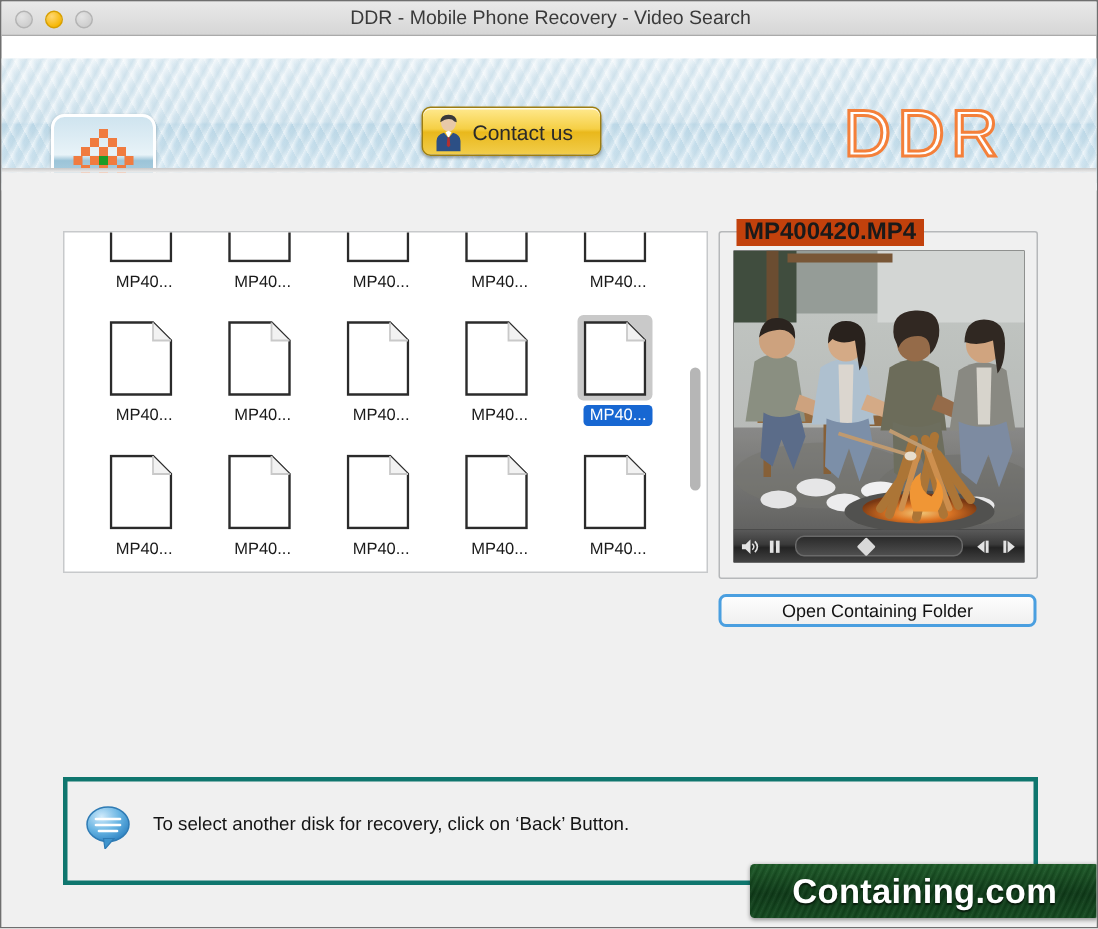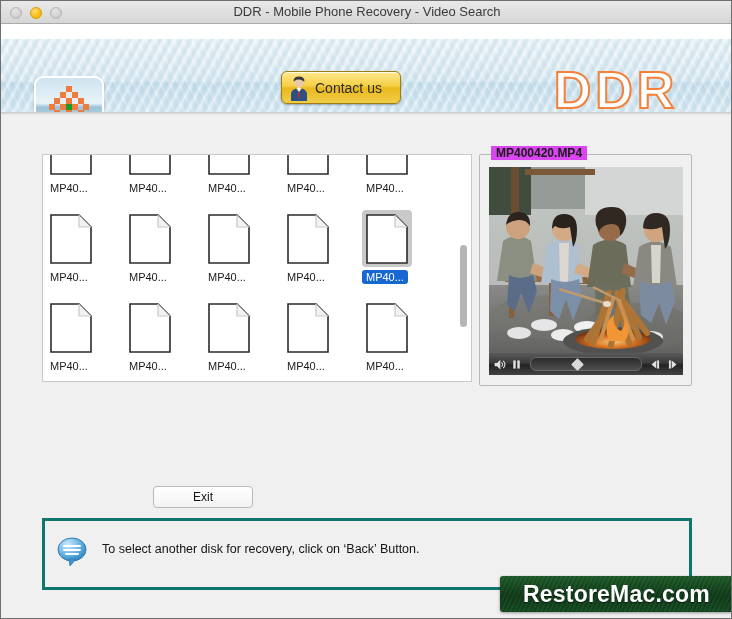--- a/index.html
+++ b/index.html
@@ -128,22 +128,22 @@
     white-space: nowrap;
   }
 
   .brand {
     position: absolute;
     right: 22px; top: 30px;
     text-align: center;
     width: 190px;
   }
   .brand-ddr {
-    font-size: 52px;
-    font-weight: bold;
+    font-size: 44px;
+    font-weight: normal;
     letter-spacing: 4px;
     color: #ffffff;
     -webkit-text-stroke: 2px #f4803a;
     line-height: 42px;
   }
   .brand-sub {
     font-size: 19px;
     font-weight: bold;
     color: #1f6fc4;
     line-height: 24px;
@@ -175,21 +175,21 @@
   }
   .grid-row {
     display: flex;
     height: 89px;
   }
   .cell {
     width: 73px;
     margin: 0 3px;
     display: flex;
     flex-direction: column;
-    align-items: flex-start;
+    align-items: flex-end;
     justify-content: flex-start;
     cursor: default;
   }
   .doc-wrap {
     width: 50px; height: 57px;
     display: flex;
     align-items: center;
     justify-content: center;
     border-radius: 4px;
   }
@@ -230,23 +230,23 @@
     position: absolute;
     left: 478px; top: 39px;
     width: 213px; height: 232px;
     border: 1px solid #b6b8ba;
     border-radius: 2px;
     box-sizing: border-box;
   }
   .preview-caption {
     position: absolute;
     left: 11px; top: -9px;
-    background: #d946ef;
+    background: #c2410c;
     padding: 0 5px;
-    font-size: 12px;
+    font-size: 16px;
     font-weight: bold;
     color: #1a1a1a;
     white-space: nowrap;
   }
   .player {
     position: absolute;
     left: 9px; top: 12px;
     width: 194px; height: 208px;
     background: #000;
     box-sizing: border-box;
@@ -696,22 +696,22 @@
             <rect x="10" y="3" width="2.4" height="10" fill="#e2e2e2"></rect>
           </svg>
           <svg class="vb-icon" viewBox="0 0 16 16">
             <rect x="3.6" y="3" width="2.4" height="10" fill="#e2e2e2"></rect>
             <path d="M7 3 L13 8 L7 13 Z" fill="#e2e2e2"></path>
           </svg>
         </div>
       </div>
     </div>
 
-
-    <div class="btn" id="btn-exit">Exit</div>
+    <div class="ocf-btn">Open Containing Folder</div>
+
 
     <div class="status-panel">
       <svg class="bubble" viewBox="0 0 34 30">
         <defs>
           <radialGradient id="bub" cx="35%" cy="28%" r="80%">
             <stop offset="0%" stop-color="#cfeafb"></stop>
             <stop offset="55%" stop-color="#66b3e2"></stop>
             <stop offset="100%" stop-color="#2a7fc0"></stop>
           </radialGradient>
         </defs>
@@ -721,15 +721,15 @@
           <path d="M8 10 H24"></path>
           <path d="M8 14 H24"></path>
           <path d="M10 18 H22"></path>
         </g>
       </svg>
       <div class="status-text">To select another disk for recovery, click on ‘Back’ Button.</div>
     </div>
   </div>
 
   <div class="watermark">
-    <span>RestoreMac.com</span>
+    <span>Containing.com</span>
   </div>
 </div>
 
 </body></html>

